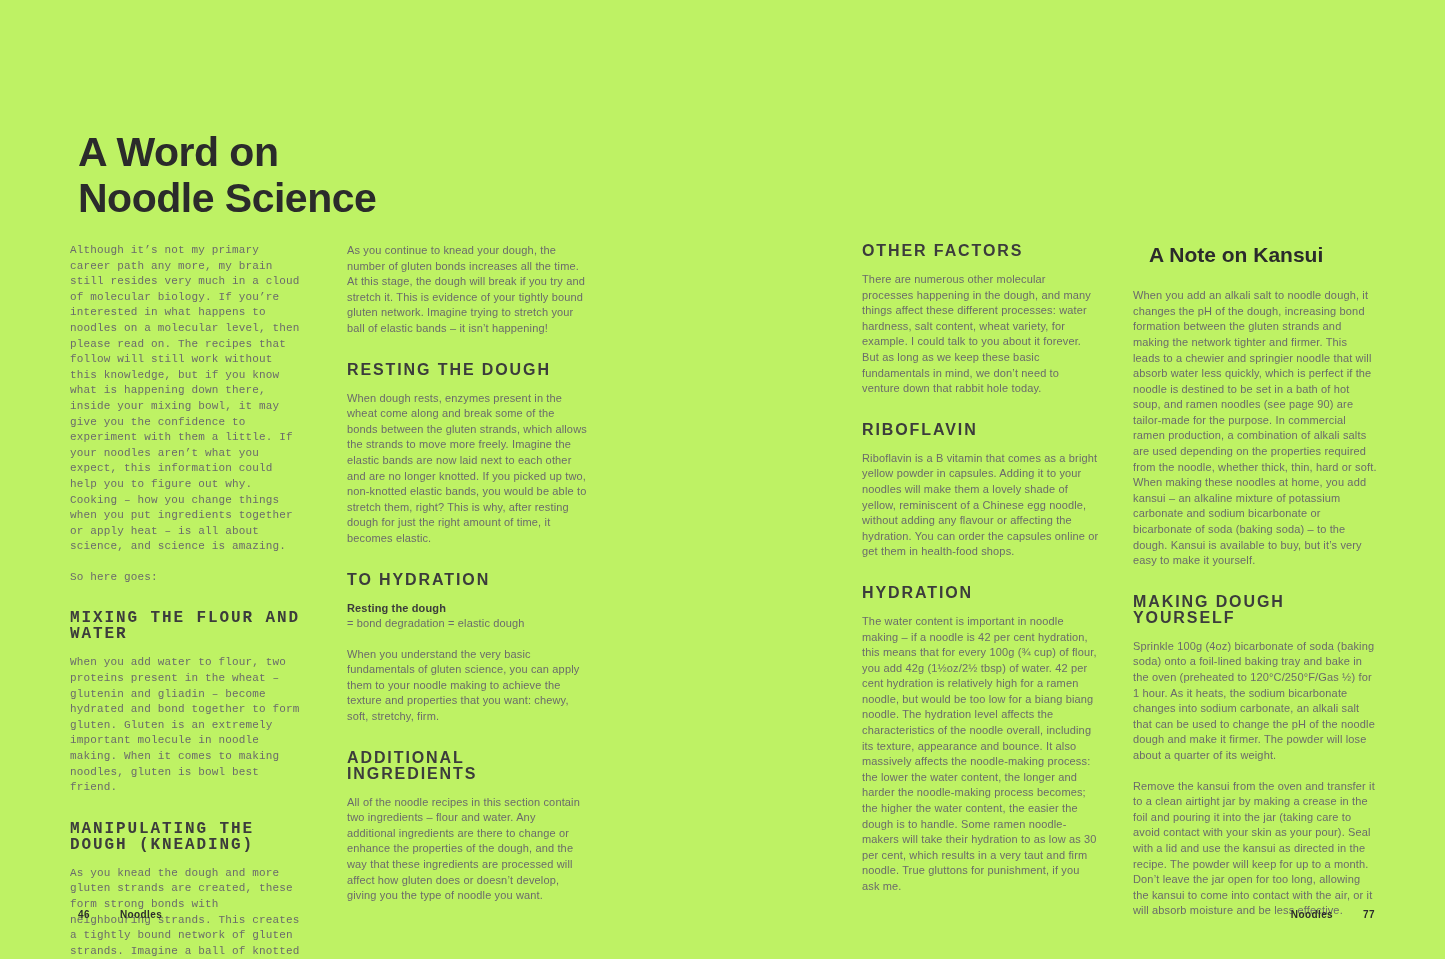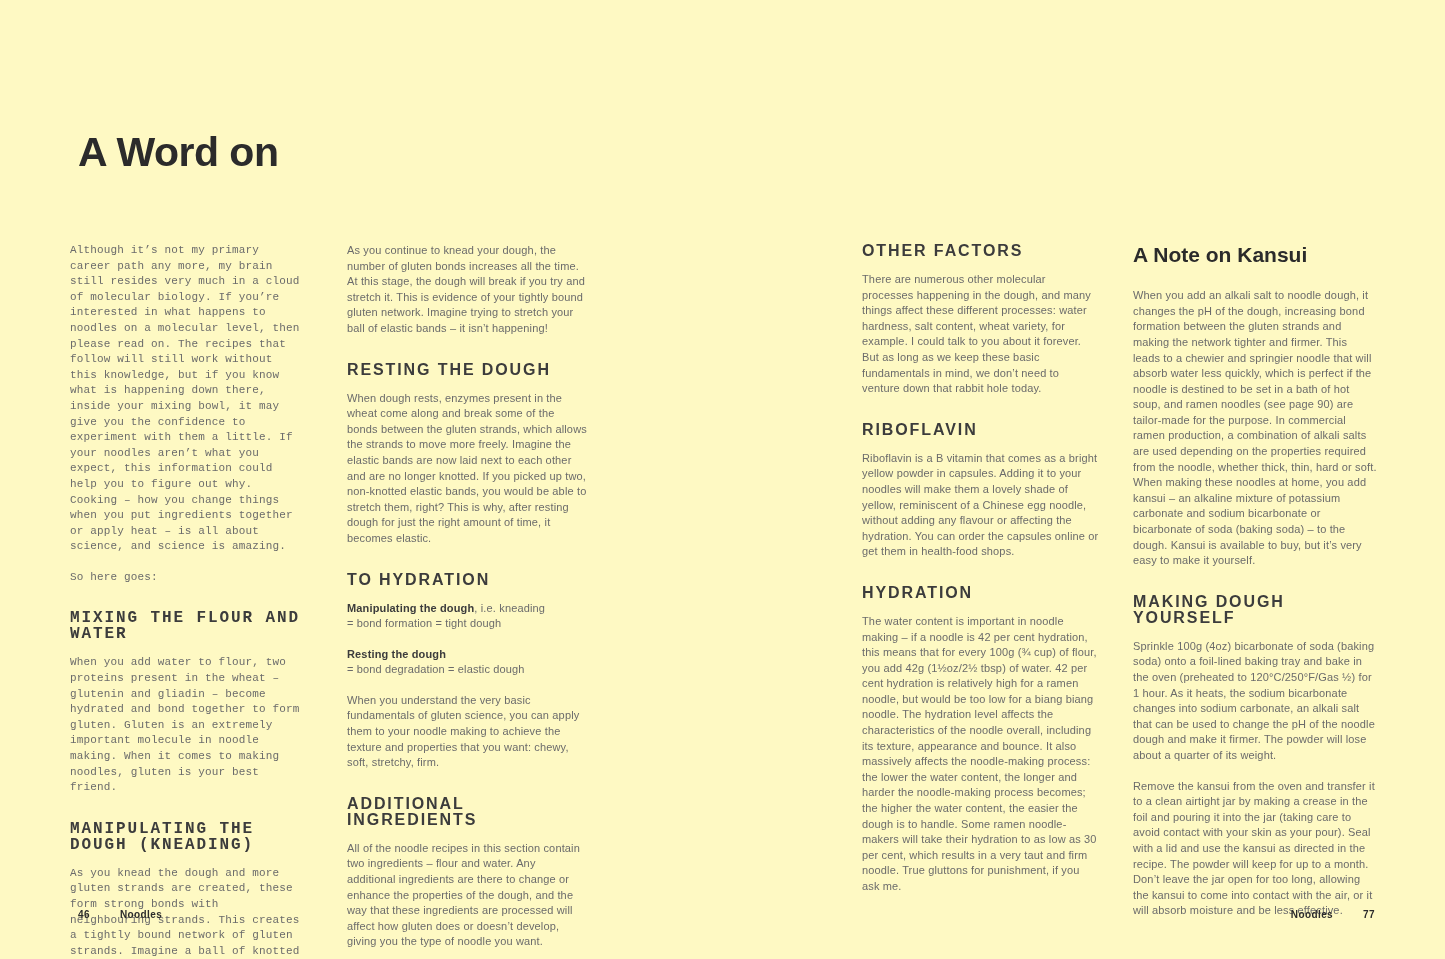--- a/index.html
+++ b/index.html
@@ -4,21 +4,21 @@
 <style>
   html, body {
     margin: 0;
     padding: 0;
     background: #ffffff;
   }
   .spread {
     position: relative;
     width: 1445px;
     height: 959px;
-    background: #fef9c3;
+    background: #bef264;
     font-family: "Liberation Sans", "DejaVu Sans", sans-serif;
     overflow: hidden;
   }
   .book-title {
     position: absolute;
     left: 78px;
     top: 103px;
     font-size: 41px;
     line-height: 1.1;
     font-weight: 700;
@@ -43,21 +43,21 @@
   h3.caps {
     margin: 25px 0 13px 0;
     font-size: 16px;
     line-height: 16px;
     font-weight: 700;
     letter-spacing: 1.9px;
     color: #3c3c3c;
   }
   h3.caps.first { margin-top: 0; }
   h2.kansui {
-    margin: 0 0 21px 0;
+    margin: 0 0 21px 16px;
     font-size: 21px;
     line-height: 1.15;
     font-weight: 700;
     letter-spacing: 0;
     color: #2b2b2b;
   }
   .summary-item { margin-bottom: 13px; }
   .summary-item .bold {
     font-weight: 700;
     color: #3c3c3c;
@@ -76,37 +76,37 @@
   .footer-left { left: 78px; }
   .footer-right { right: 70px; }
 </style>
 </head>
 <body>
 
 <div class="spread">
 
   <h1 class="book-title">
     <span class="block" style="display:block">A Word on</span>
+    <span class="block" style="display:block">Noodle Science</span>
   </h1>
 
   <div class="col col-1">
     <p class="body">Although it’s not my primary career path any more, my brain still resides very much in a cloud of molecular biology. If you’re interested in what happens to noodles on a molecular level, then please read on. The recipes that follow will still work without this knowledge, but if you know what is happening down there, inside your mixing bowl, it may give you the confidence to experiment with them a little. If your noodles aren’t what you expect, this information could help you to figure out why. Cooking – how you change things when you put ingredients together or apply heat – is all about science, and science is amazing.</p>
     <p class="body">So here goes:</p>
     <h3 class="caps">MIXING THE FLOUR AND WATER</h3>
-    <p class="body">When you add water to flour, two proteins present in the wheat – glutenin and gliadin – become hydrated and bond together to form gluten. Gluten is an extremely important molecule in noodle making. When it comes to making noodles, gluten is your best friend.</p>
+    <p class="body">When you add water to flour, two proteins present in the wheat – glutenin and gliadin – become hydrated and bond together to form gluten. Gluten is an extremely important molecule in noodle making. When it comes to making noodles, gluten is bowl best friend.</p>
     <h3 class="caps">MANIPULATING THE DOUGH (KNEADING)</h3>
     <p class="body">As you knead the dough and more gluten strands are created, these form strong bonds with neighbouring strands. This creates a tightly bound network of gluten strands. Imagine a ball of knotted elastic bands.</p>
   </div>
 
   <div class="col col-2">
     <p class="body">As you continue to knead your dough, the number of gluten bonds increases all the time. At this stage, the dough will break if you try and stretch it. This is evidence of your tightly bound gluten network. Imagine trying to stretch your ball of elastic bands – it isn’t happening!</p>
     <h3 class="caps">RESTING THE DOUGH</h3>
     <p class="body">When dough rests, enzymes present in the wheat come along and break some of the bonds between the gluten strands, which allows the strands to move more freely. Imagine the elastic bands are now laid next to each other and are no longer knotted. If you picked up two, non-knotted elastic bands, you would be able to stretch them, right? This is why, after resting dough for just the right amount of time, it becomes elastic.</p>
     <h3 class="caps">TO HYDRATION</h3>
-    <p class="body summary-item"><span class="bold">Manipulating the dough</span><span>, i.e. kneading</span><span class="block">= bond formation = tight dough</span></p>
     <p class="body summary-item"><span class="bold">Resting the dough</span><span class="block">= bond degradation = elastic dough</span></p>
     <p class="body">When you understand the very basic fundamentals of gluten science, you can apply them to your noodle making to achieve the texture and properties that you want: chewy, soft, stretchy, firm.</p>
     <h3 class="caps">ADDITIONAL INGREDIENTS</h3>
     <p class="body">All of the noodle recipes in this section contain two ingredients – flour and water. Any additional ingredients are there to change or enhance the properties of the dough, and the way that these ingredients are processed will affect how gluten does or doesn’t develop, giving you the type of noodle you want.</p>
   </div>
 
   <div class="col col-3">
     <h3 class="caps first">OTHER FACTORS</h3>
     <p class="body">There are numerous other molecular processes happening in the dough, and many things affect these different processes: water hardness, salt content, wheat variety, for example. I could talk to you about it forever. But as long as we keep these basic fundamentals in mind, we don’t need to venture down that rabbit hole today.</p>
     <h3 class="caps">RIBOFLAVIN</h3>

